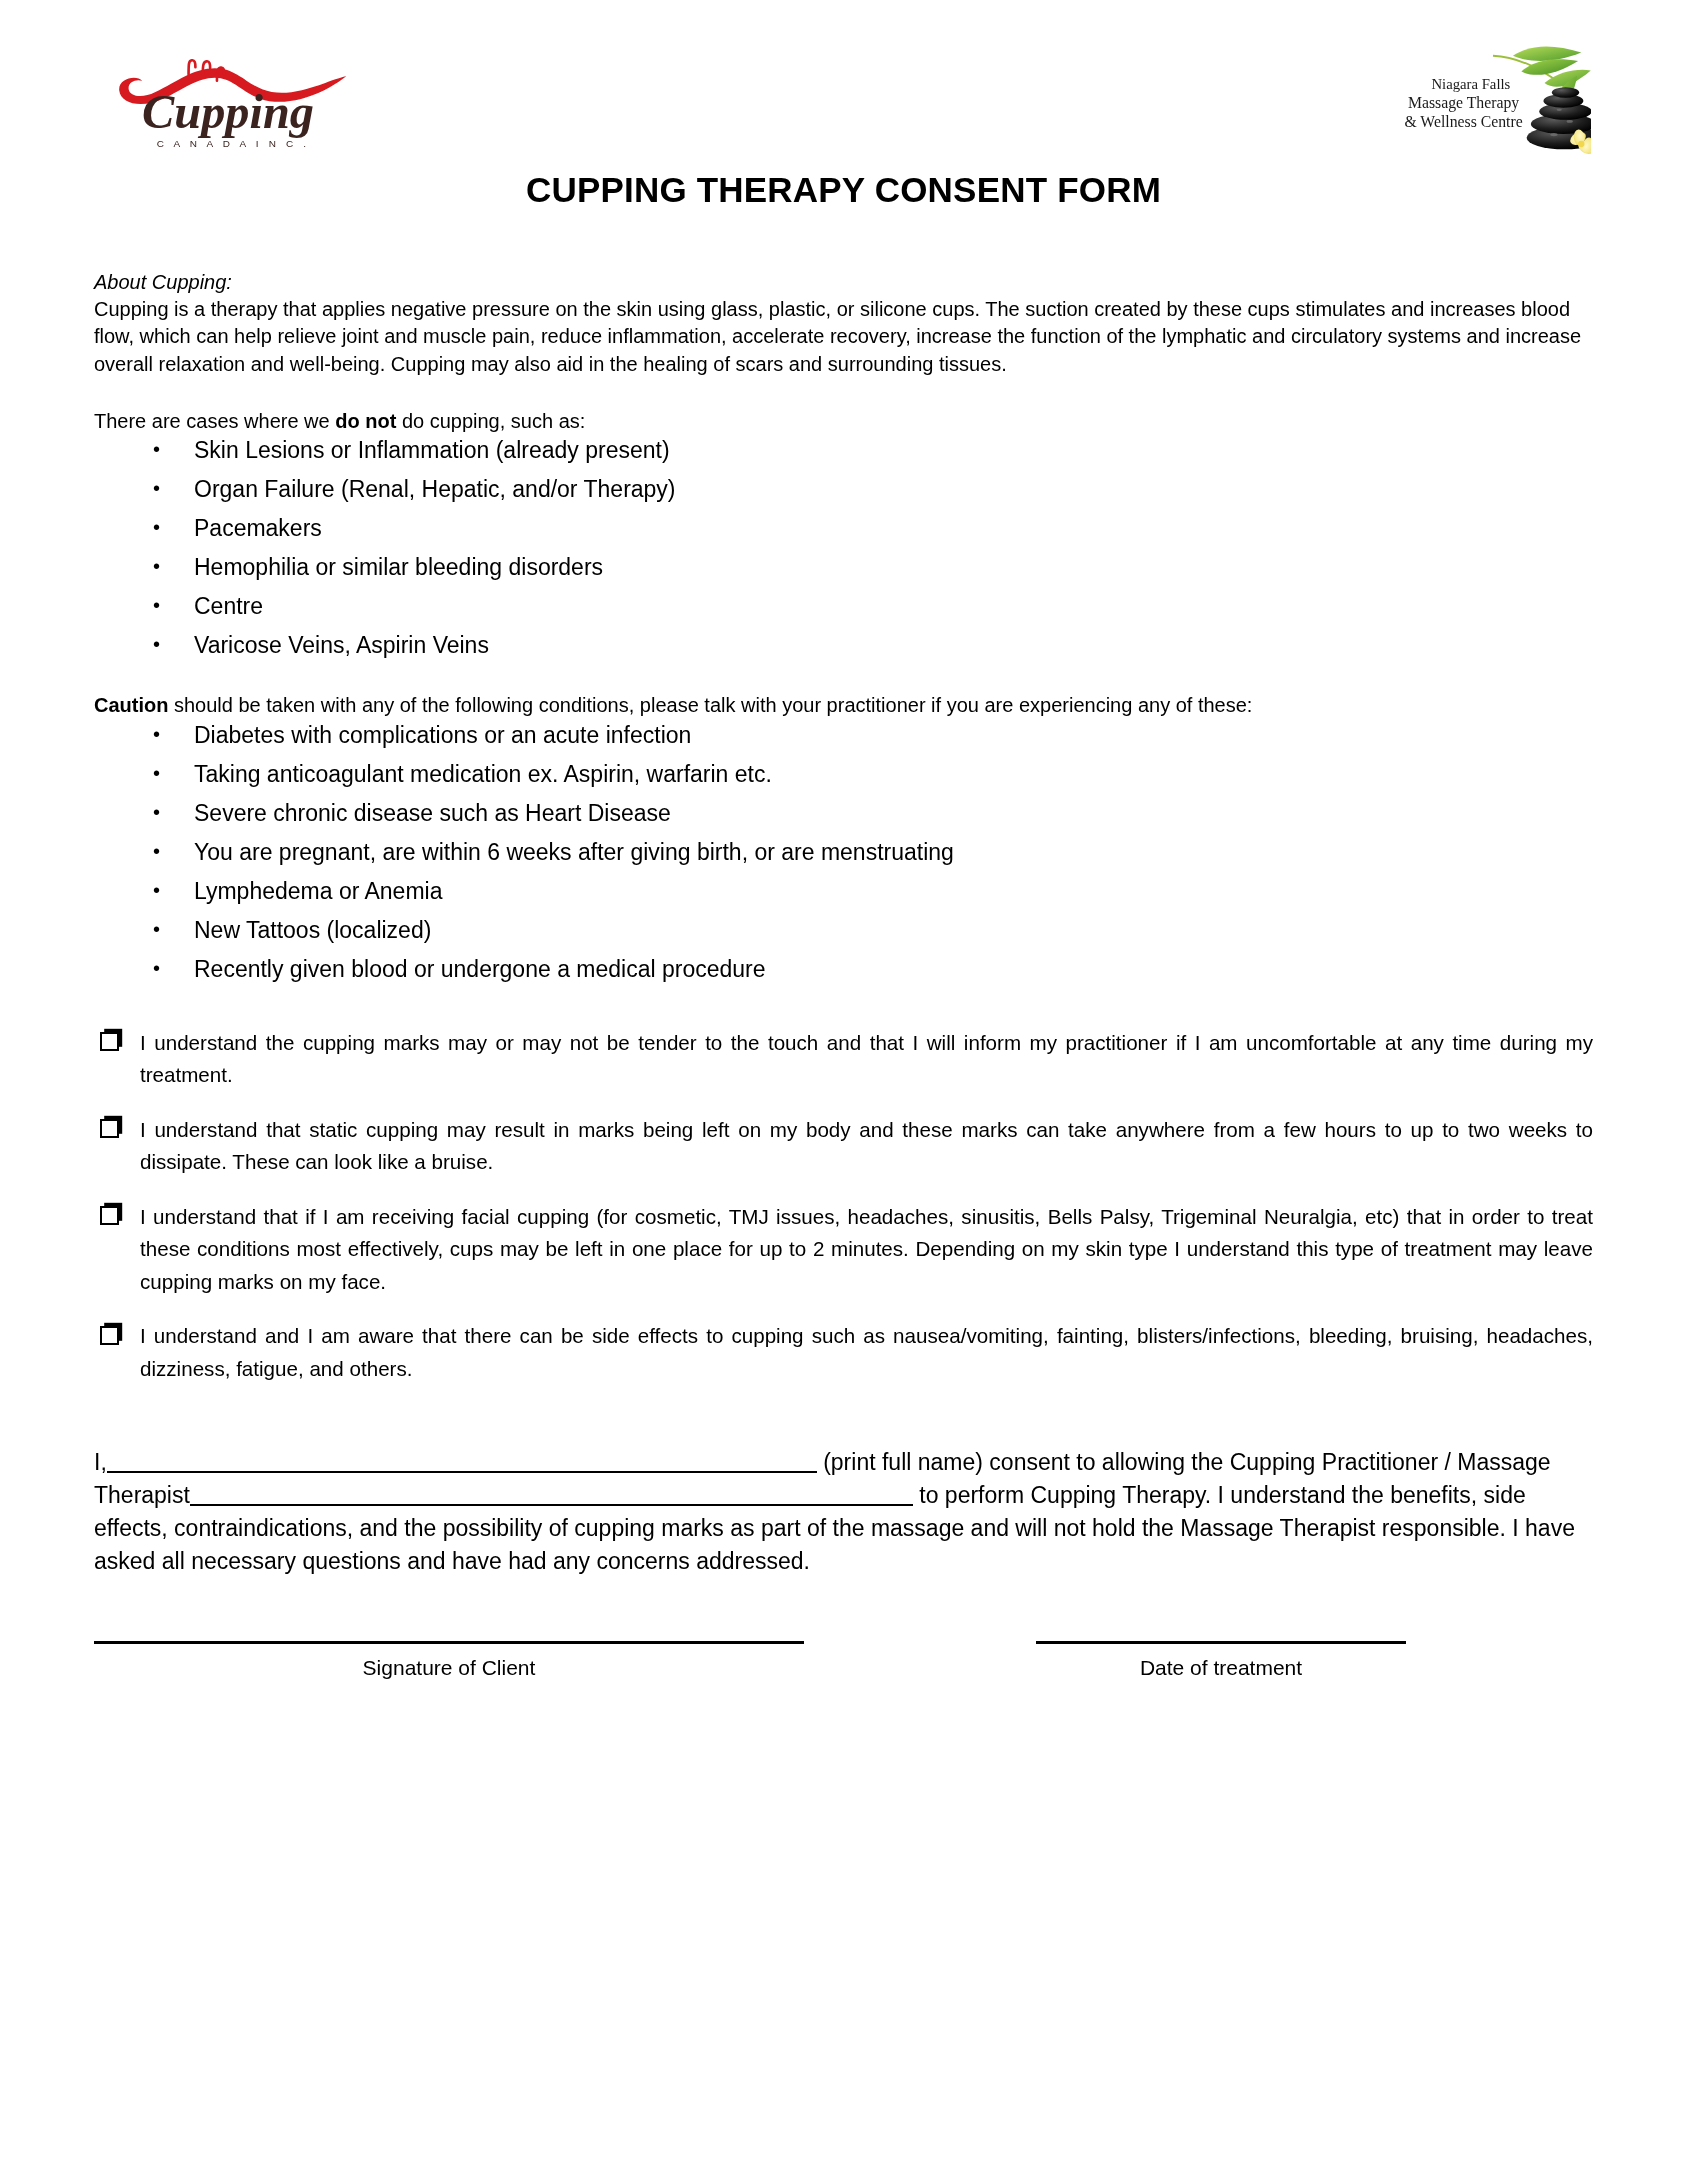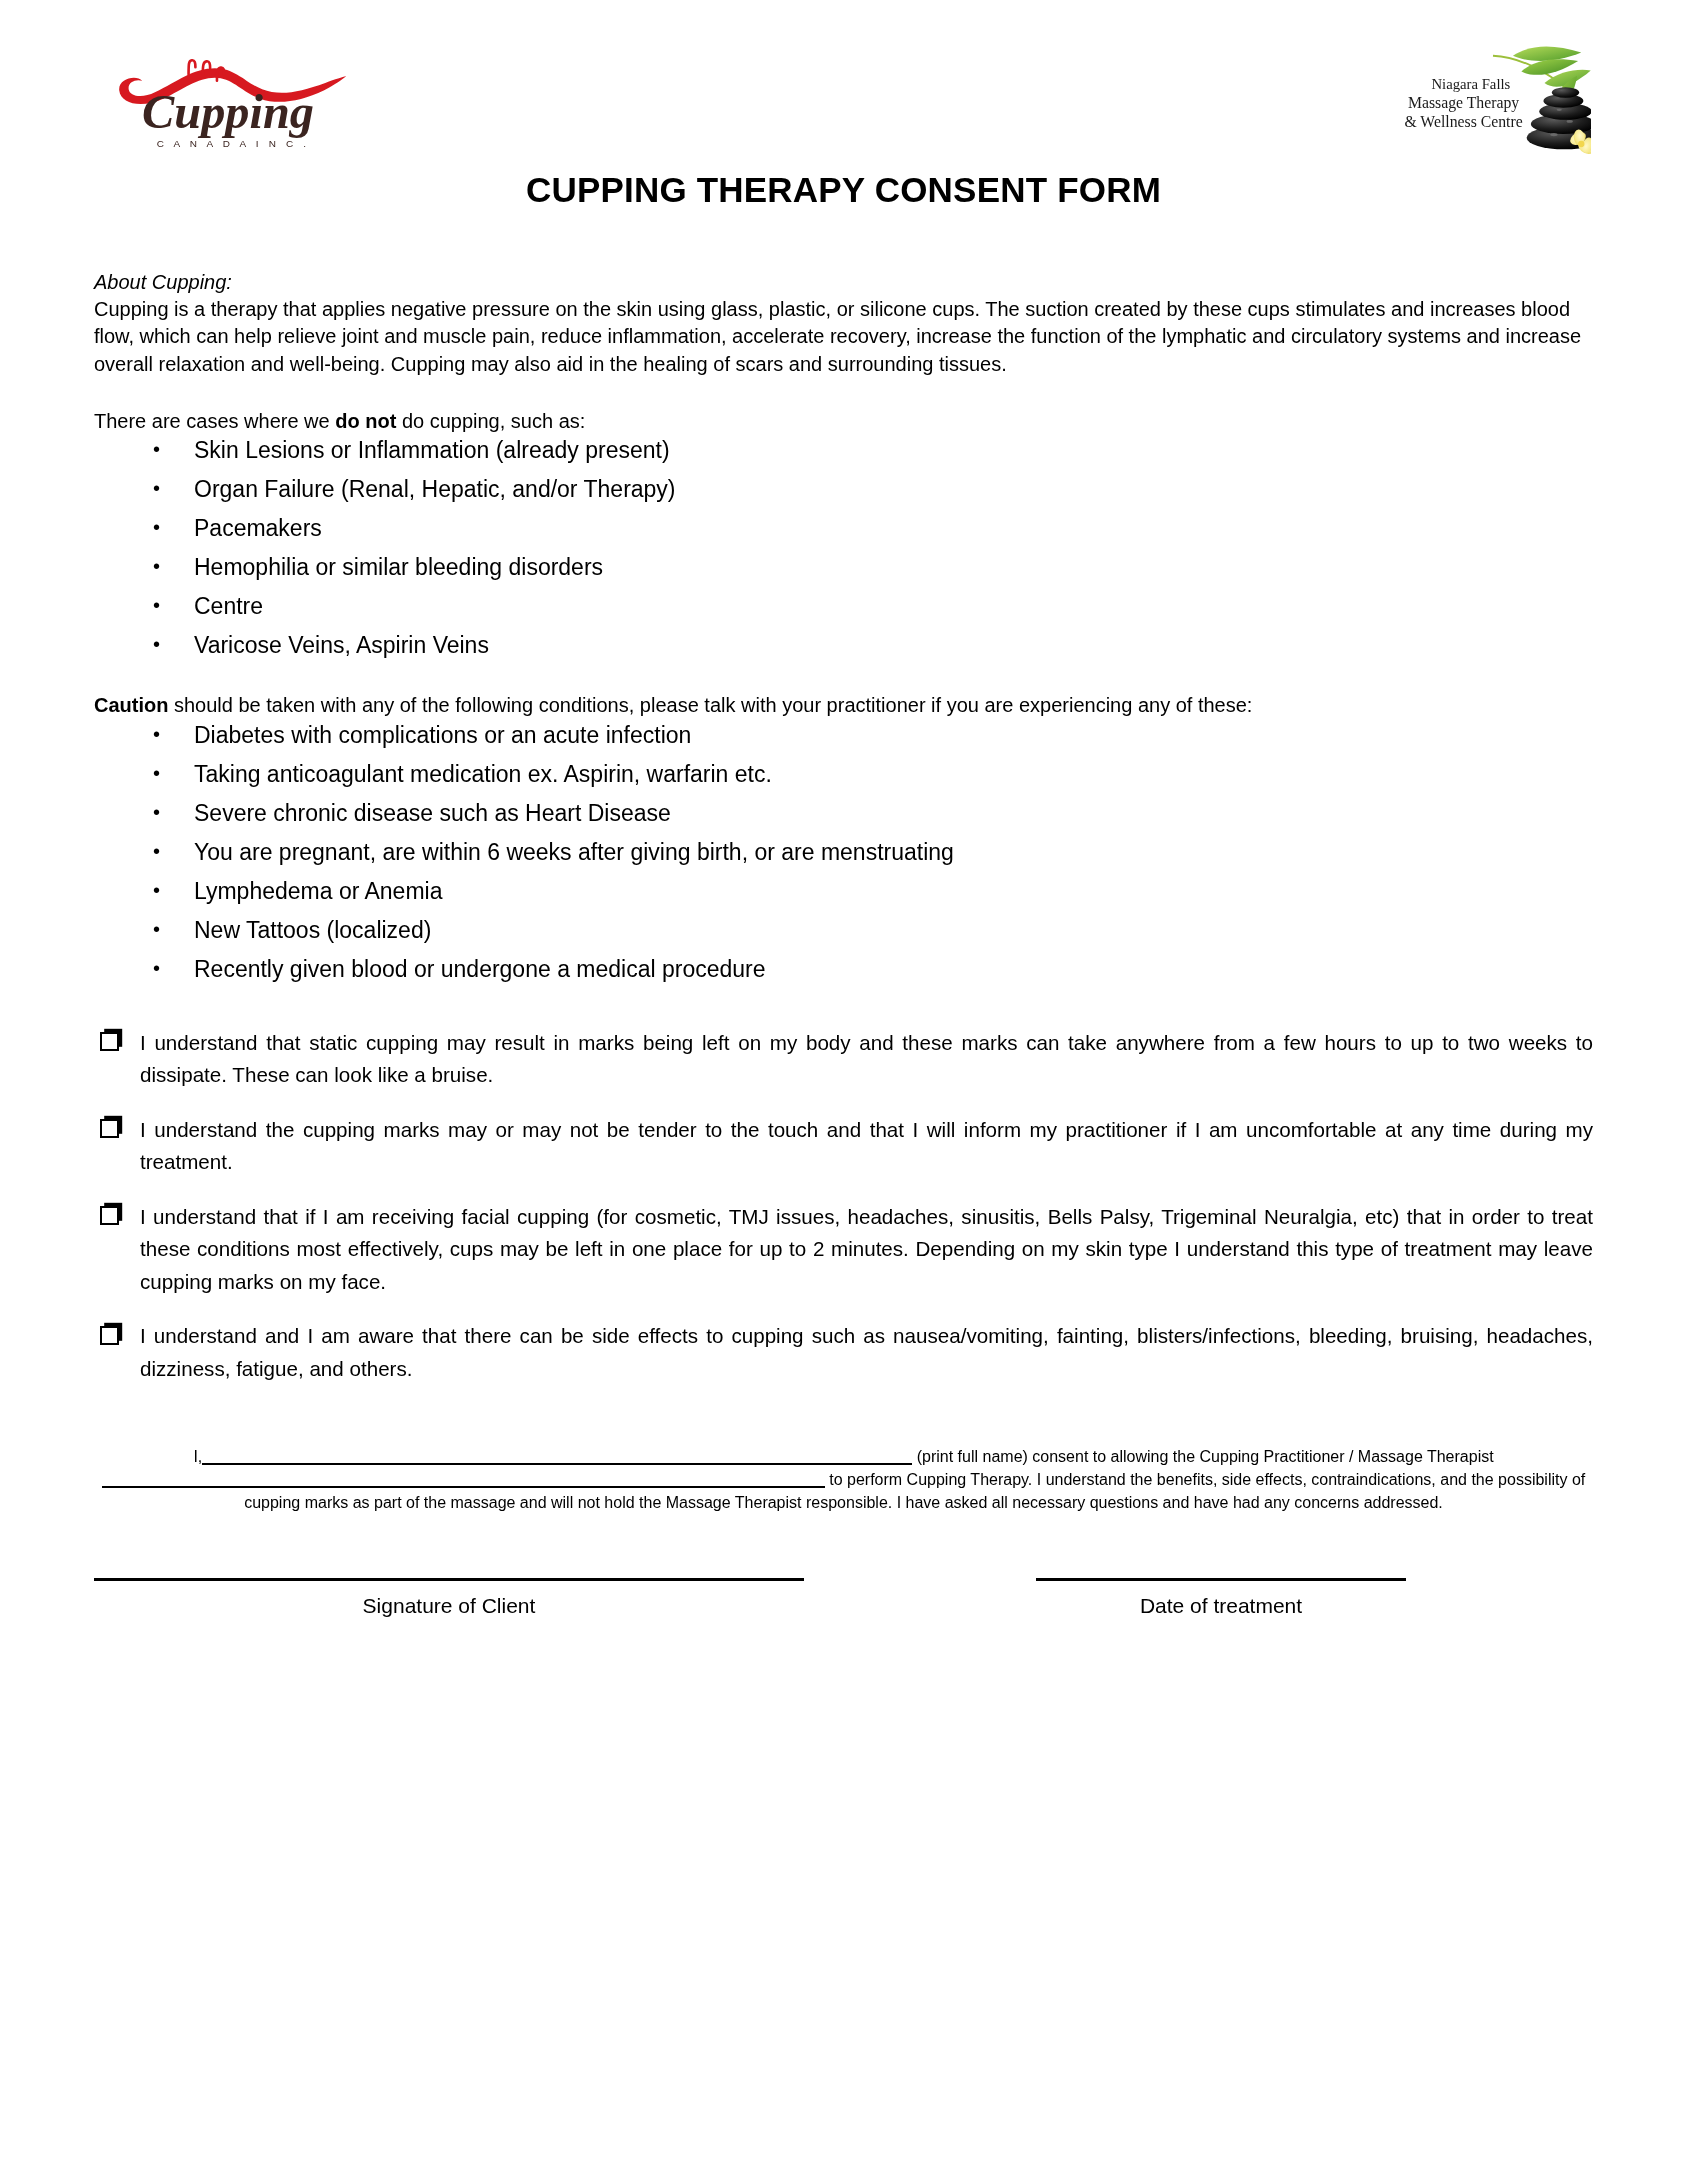--- a/index.html
+++ b/index.html
@@ -122,23 +122,23 @@
   .cbrow p {
     margin: 0;
     font-size: 20.6px;
     line-height: 1.58;
     text-align: justify;
     text-justify: inter-word;
   }
 
   
   .consent {
-    font-size: 16px;
+    font-size: 23px;
     line-height: 1.43;
-    text-align: center;
+    text-align: left;
   }
   .uline {
     display: inline-block;
     border-bottom: 2.6px solid #000;
     vertical-align: -3.2px;
   }
   .u-name   { width: 710px; }
   .u-ther   { width: 723px; }
 
   
@@ -276,25 +276,25 @@
         <li><span class="bullet">•</span><span>Lymphedema  or Anemia</span></li>
         <li><span class="bullet">•</span><span>New Tattoos (localized)</span></li>
         <li><span class="bullet">•</span><span>Recently given blood or undergone a medical procedure</span></li>
       </ul>
 
     <div class="spacer-md"></div>
 
     <div id="ack-list">
         <div class="cbrow">
           <span class="cbox"></span>
-          <p>I understand that static cupping may result in marks being left on my body and these marks can take anywhere from a few hours to up to two weeks to dissipate. These can look like a bruise.</p>
+          <p>I understand the cupping marks may or may not be tender to the touch and that I will inform my practitioner if I am uncomfortable at any time during my treatment.</p>
         </div>
         <div class="cbrow">
           <span class="cbox"></span>
-          <p>I understand the cupping marks may or may not be tender to the touch and that I will inform my practitioner if I am uncomfortable at any time during my treatment.</p>
+          <p>I understand that static cupping may result in marks being left on my body and these marks can take anywhere from a few hours to up to two weeks to dissipate. These can look like a bruise.</p>
         </div>
         <div class="cbrow">
           <span class="cbox"></span>
           <p>I understand that if I am receiving facial cupping (for cosmetic, TMJ issues, headaches, sinusitis, Bells Palsy, Trigeminal Neuralgia, etc) that in order to treat these conditions most effectively, cups may be left in one place for up to 2 minutes. Depending on my skin type I understand this type of treatment may leave cupping marks on my face.</p>
         </div>
         <div class="cbrow">
           <span class="cbox"></span>
           <p>I understand and I am aware that there can be side effects to cupping such as nausea/vomiting, fainting, blisters/infections, bleeding, bruising, headaches, dizziness, fatigue, and others.</p>
         </div>
       </div>

